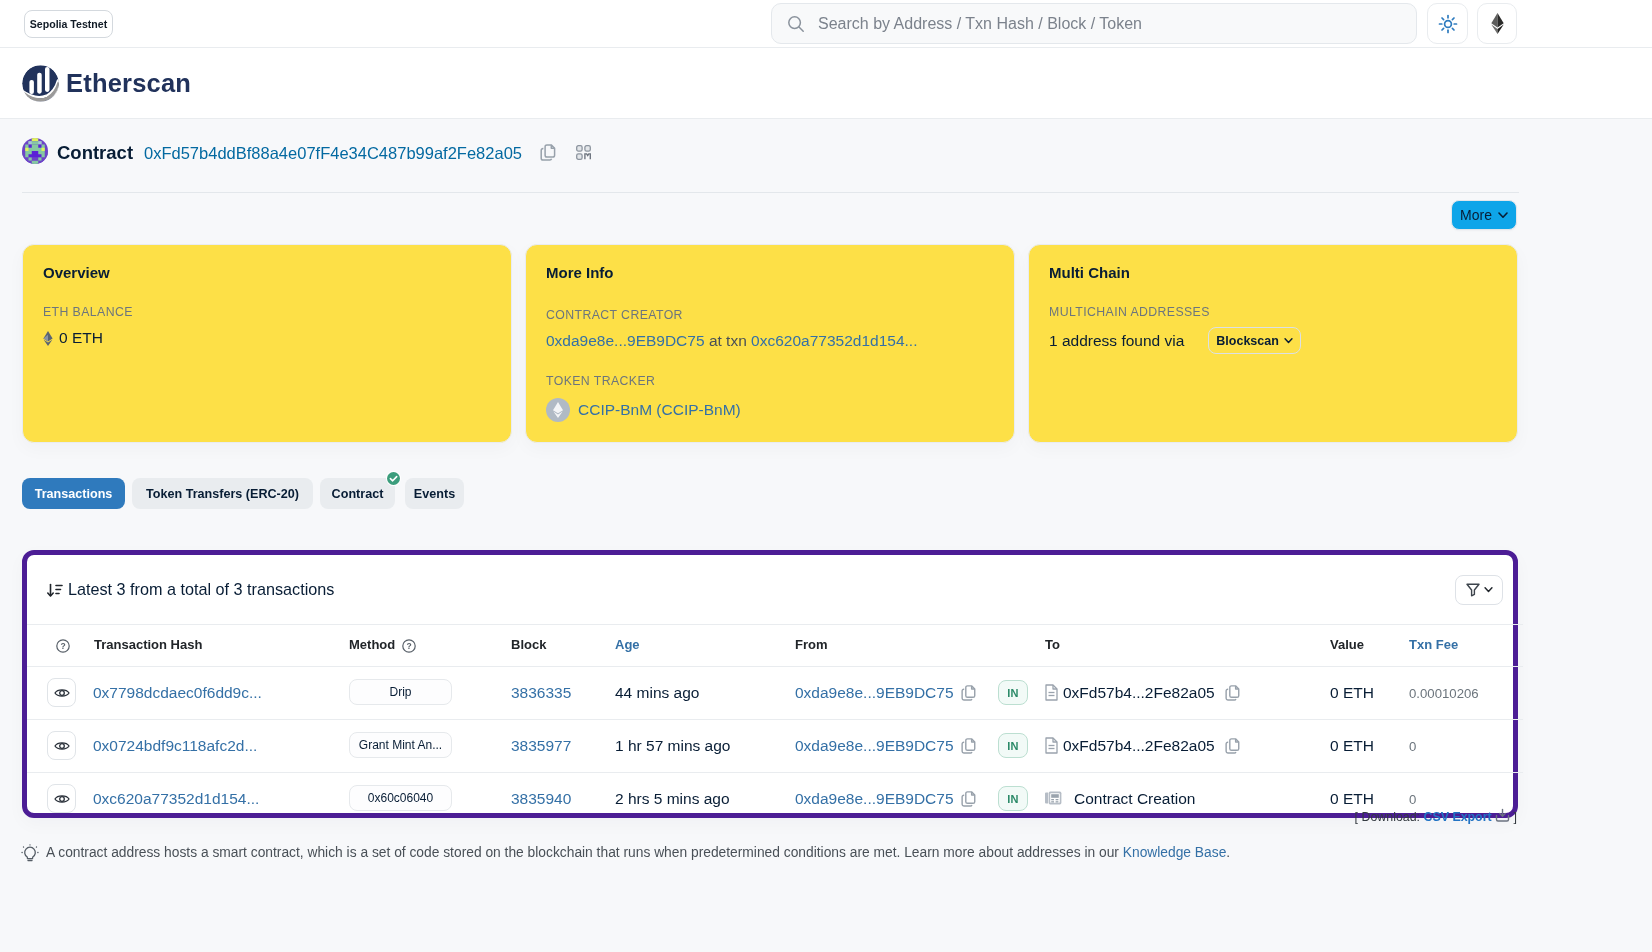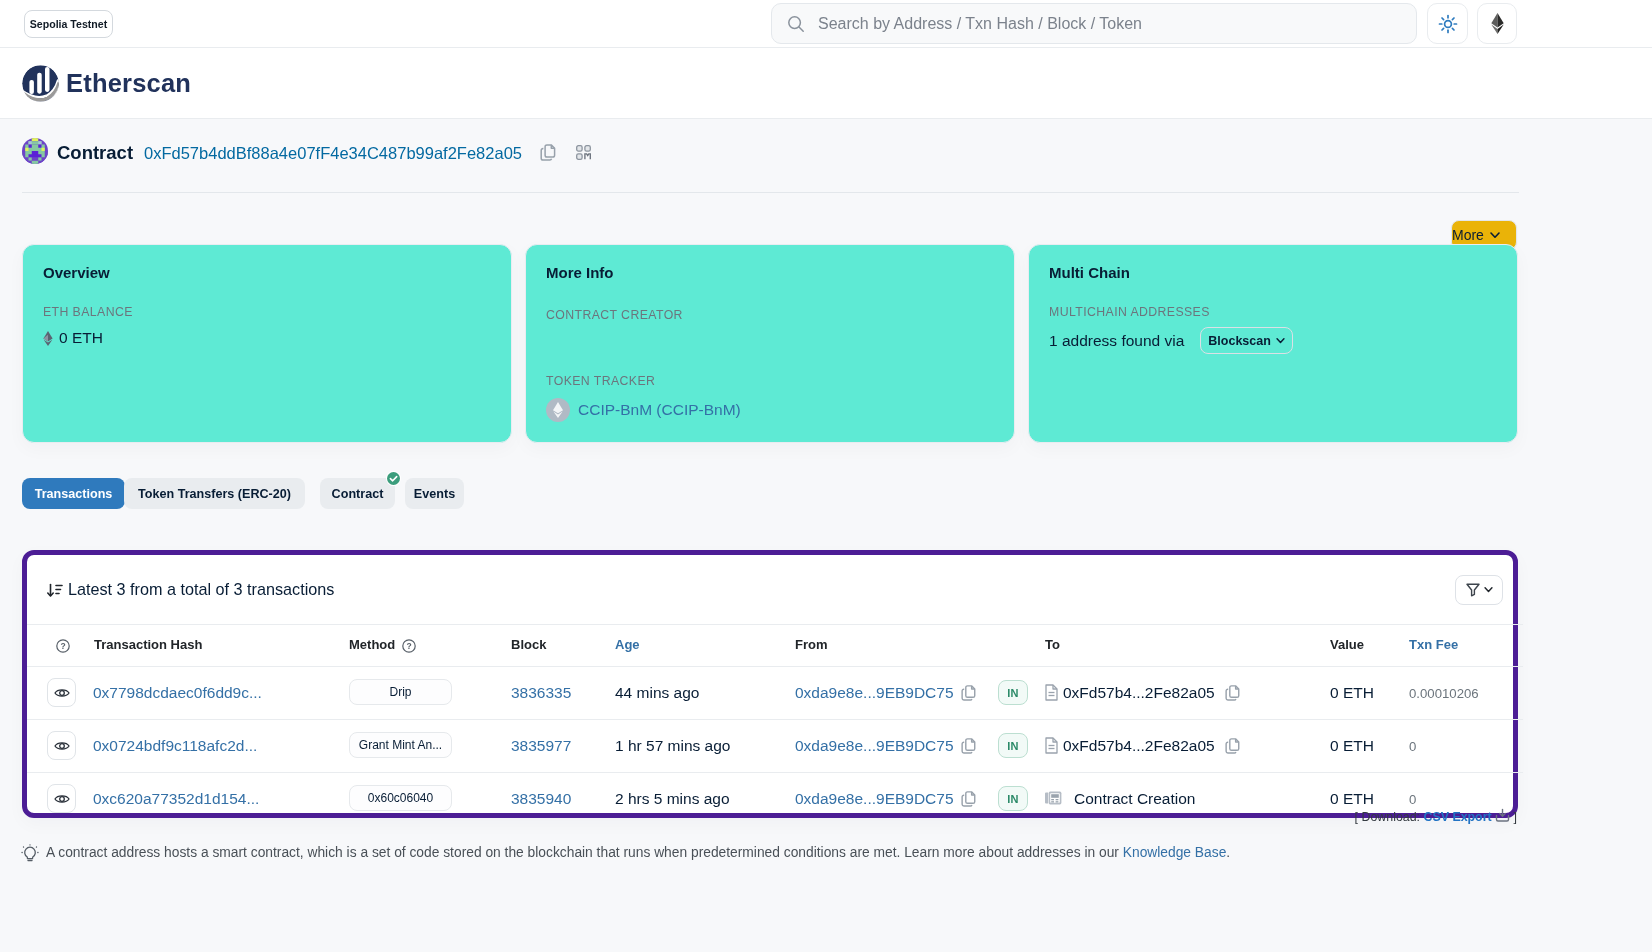--- a/index.html
+++ b/index.html
@@ -17,22 +17,22 @@
 #logotext { position:absolute; left:66px; top:21px; font-size:25.5px; font-weight:600; color:#21325b; letter-spacing:0.2px; }
 #nav { position:absolute; left:1081px; top:0px; height:71px; display:flex; align-items:center; gap:29px; font-size:16px; color:#0b1726; font-weight:500; }
 .navitem { display:flex; align-items:center; gap:7px; }
 .caret { width:10px; height:7px; }
 #avatar { position:absolute; left:22px; top:138px; }
 #ctitle { position:absolute; left:57px; top:142px; font-size:18.5px; font-weight:bold; color:#081d35; }
 #caddr { position:absolute; left:144px; top:144px; font-size:16.5px; color:#0369a1; }
 #hcopy { position:absolute; left:540px; top:144px; }
 #hgrid { position:absolute; left:576px; top:145px; }
 #divider { position:absolute; left:22px; top:192px; width:1497px; height:1px; background:#e3e7eb; }
-#morebtn { position:absolute; left:1451px; top:220px; width:66px; height:30px; background:#eab308; border:1px solid #e3e7eb; border-radius:8px; box-shadow:0 1px 2px rgba(20,30,45,0.04); display:flex; align-items:center; gap:6px; font-size:14px; color:#081d35; }
-.card { position:absolute; top:244px; width:490px; height:199px; background:#5eead4; border:1px solid #e9ecf1; border-radius:12px; box-shadow:0 6px 18px rgba(24,40,61,0.03); }
+#morebtn { position:absolute; left:1451px; top:200px; width:66px; height:30px; background:#0ea5e9; border:1px solid #e3e7eb; border-radius:8px; box-shadow:0 1px 2px rgba(20,30,45,0.04); display:flex; align-items:center; justify-content:center; gap:6px; font-size:14px; color:#081d35; }
+.card { position:absolute; top:244px; width:490px; height:199px; background:#fde047; border:1px solid #e9ecf1; border-radius:12px; box-shadow:0 6px 18px rgba(24,40,61,0.03); }
 .ctitle { position:absolute; left:20px; top:19px; font-size:15px; font-weight:bold; color:#081d35; }
 .clabel { position:absolute; left:20px; font-size:12.3px; color:#6c757d; letter-spacing:0.4px; }
 .cval { position:absolute; left:20px; font-size:15.5px; color:#081d35; }
 a.lnk { color:#3470a6; text-decoration:none; }
 .tabs { position:absolute; left:0; top:478px; }
 .tab { position:absolute; top:0; height:31px; border-radius:8px; display:flex; align-items:center; justify-content:center; font-size:12.6px; font-weight:bold; color:#081d35; background:#e9ecef; }
 .tab.active { background:#2f7abd; color:#fff; }
 #txcard { position:absolute; left:22px; top:550px; width:1496px; height:268px; background:#fff; border:5px solid #4c1d95; border-radius:12px; box-shadow:0 6px 18px rgba(24,40,61,0.03); }
 .sep { position:absolute; left:0; width:1496px; height:1px; background:#e9ecef; }
 .cell { position:absolute; font-size:15.5px; color:#081d35; white-space:nowrap; }
@@ -152,44 +152,45 @@
         <polygon points="5,0 9.6,7.4 5,10.4 0.4,7.4" fill="#5a6472"></polygon>
         <polygon points="5,11.5 9.3,8.7 5,15 0.7,8.7" fill="#5a6472"></polygon>
         <polygon points="5,3.8 5,10.4 0.4,7.4" fill="#8b95a3"></polygon>
       </svg>
     <span>0 ETH</span>
   </div>
 </div>
 <div class="card" style="left:525px">
   <div class="ctitle">More Info</div>
   <div class="clabel" style="top:63px">CONTRACT CREATOR</div>
+  <div class="cval" style="top:87px"><a class="lnk">0xda9e8e...9EB9DC75</a> <span style="color:#495057">at txn</span> <a class="lnk">0xc620a77352d1d154...</a></div>
   <div class="clabel" style="top:129px">TOKEN TRACKER</div>
   <div class="cval" style="top:153px; display:flex; align-items:center; gap:8px;">
     <svg width="24" height="24" viewBox="0 0 24 24">
         <circle cx="12" cy="12" r="12" fill="#b0bac5"></circle>
         <polygon points="12,4 17,12.2 12,15.3 7,12.2" fill="#fff" opacity="0.85"></polygon>
         <polygon points="12,16.6 16.6,13.6 12,20 7.4,13.6" fill="#fff" opacity="0.85"></polygon>
       </svg>
     <a class="lnk">CCIP-BnM (CCIP-BnM)</a>
   </div>
 </div>
 <div class="card" style="left:1028px">
   <div class="ctitle">Multi Chain</div>
   <div class="clabel" style="top:60px">MULTICHAIN ADDRESSES</div>
-  <div class="cval" style="top:82px; display:flex; align-items:center; gap:16px;">
+  <div class="cval" style="top:82px; display:flex; align-items:center; gap:24px;">
     <span>1 address found via</span>
     <span style="display:inline-flex; align-items:center; gap:5px; height:27px; padding:0 7px; border:1px solid #dbe0e5; border-radius:8px; font-size:12.5px; font-weight:bold; color:#081d35;">Blockscan <svg class="caret" viewBox="0 0 10 7" fill="none" style="width:9px;height:6px">
           <polyline points="1,1 5,5.2 9,1" stroke="#081d35" stroke-width="1.7" stroke-linecap="round" stroke-linejoin="round"></polyline>
         </svg></span>
   </div>
 </div>
 
 <div class="tabs">
   <div class="tab active" style="left:22px; width:103px;">Transactions</div>
-  <div class="tab" style="left:124px; width:181px;">Token Transfers (ERC-20)</div>
+  <div class="tab" style="left:132px; width:181px;">Token Transfers (ERC-20)</div>
   <div class="tab" style="left:320px; width:75px;">Contract
     <svg style="position:absolute; right:-6px; top:-7px;" width="15" height="15" viewBox="0 0 15 15">
         <circle cx="7.5" cy="7.5" r="7.5" fill="#fff"></circle>
         <circle cx="7.5" cy="7.5" r="6.5" fill="#3b9d7c"></circle>
         <polyline points="4.4,7.6 6.7,9.8 10.7,5.6" stroke="#fff" stroke-width="1.6" fill="none" stroke-linecap="round" stroke-linejoin="round"></polyline>
       </svg>
   </div>
   <div class="tab" style="left:405px; width:59px;">Events</div>
 </div>
 

